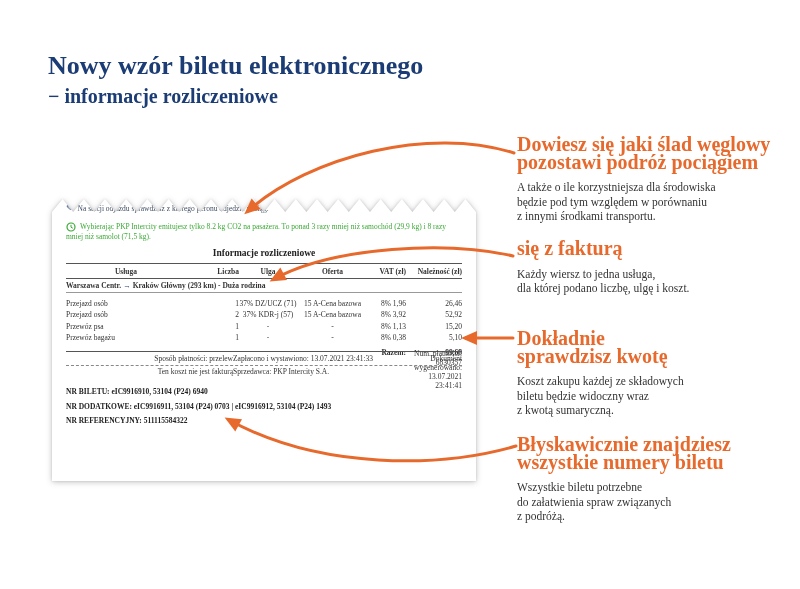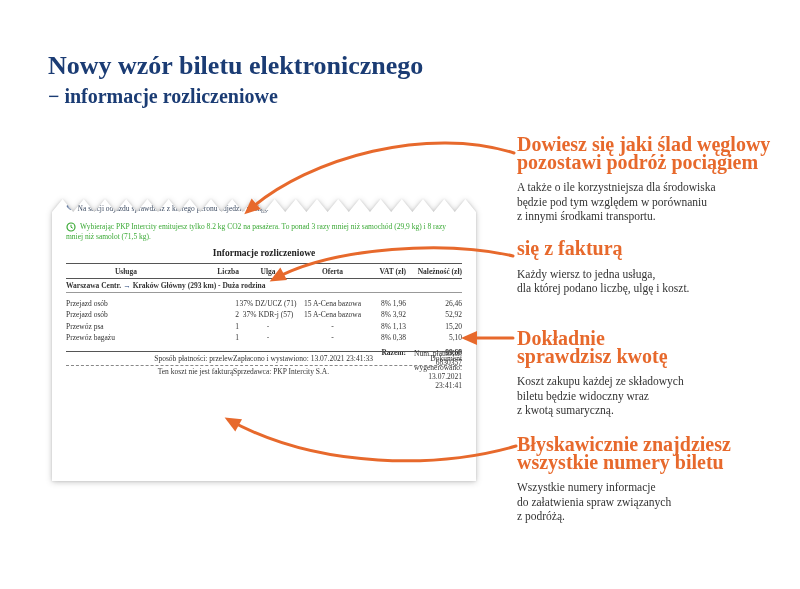--- a/index.html
+++ b/index.html
@@ -141,20 +141,25 @@
           <span class="pc2">Zapłacono i wystawiono: 13.07.2021 23:41:33</span>
           <span class="pc3">Num. płatności: 6830357</span>
         </div>
         <div class="prow p2">
           <span class="pc1">Ten koszt nie jest fakturą</span>
           <span class="pc2">Sprzedawca: PKP Intercity S.A.</span>
           <span class="pc3">Dokument wygenerowano: 13.07.2021 23:41:41</span>
         </div>
       </div>
 
+      <div class="t-nrs">
+        <span class="nr">NR BILETU: eIC9916910, 53104 (P24) 6940</span>
+        <span class="nr">NR DODATKOWE: eIC9916911, 53104 (P24) 0703 | eIC9916912, 53104 (P24) 1493</span>
+        <span class="nr">NR REFERENCYJNY:  511115584322</span>
+      </div>
 
     </div>
   </div>
 
   <svg class="arrows" width="800" height="589" viewBox="0 0 800 589">
     <defs>
       <marker id="ah" markerUnits="userSpaceOnUse" markerWidth="18" markerHeight="16" refX="12" refY="8" orient="auto">
         <path d="M1,1 L17,8 L1,15 Z" fill="#e7692c"></path>
       </marker>
     </defs>
@@ -197,19 +202,19 @@
       <span class="bline">z kwotą sumaryczną.</span>
     </div>
   </div>
 
   <div class="ann" style="top:436px">
     <div>
       <span class="hline">Błyskawicznie znajdziesz</span>
       <span class="hline">wszystkie numery biletu</span>
     </div>
     <div class="body">
-      <span class="bline">Wszystkie numery informacje</span>
+      <span class="bline">Wszystkie biletu potrzebne</span>
       <span class="bline">do załatwienia spraw związanych</span>
       <span class="bline">z podróżą.</span>
     </div>
   </div>
 
 </div>
 
 </body></html>

